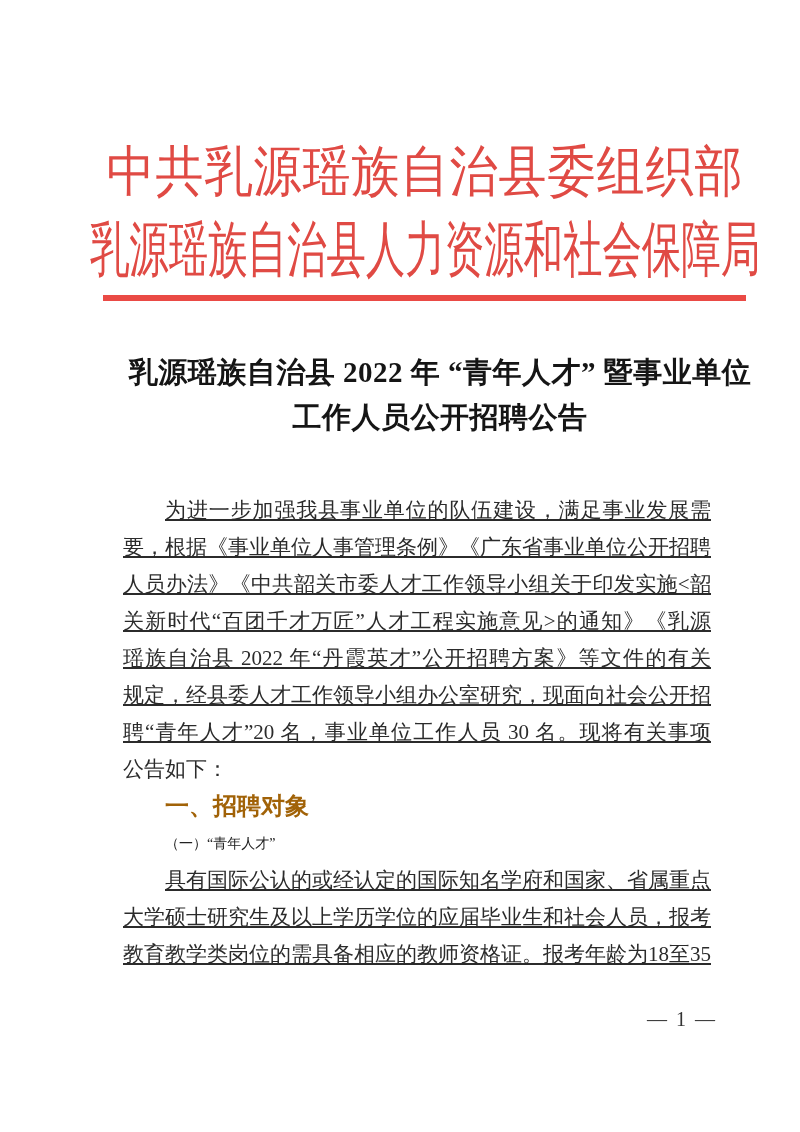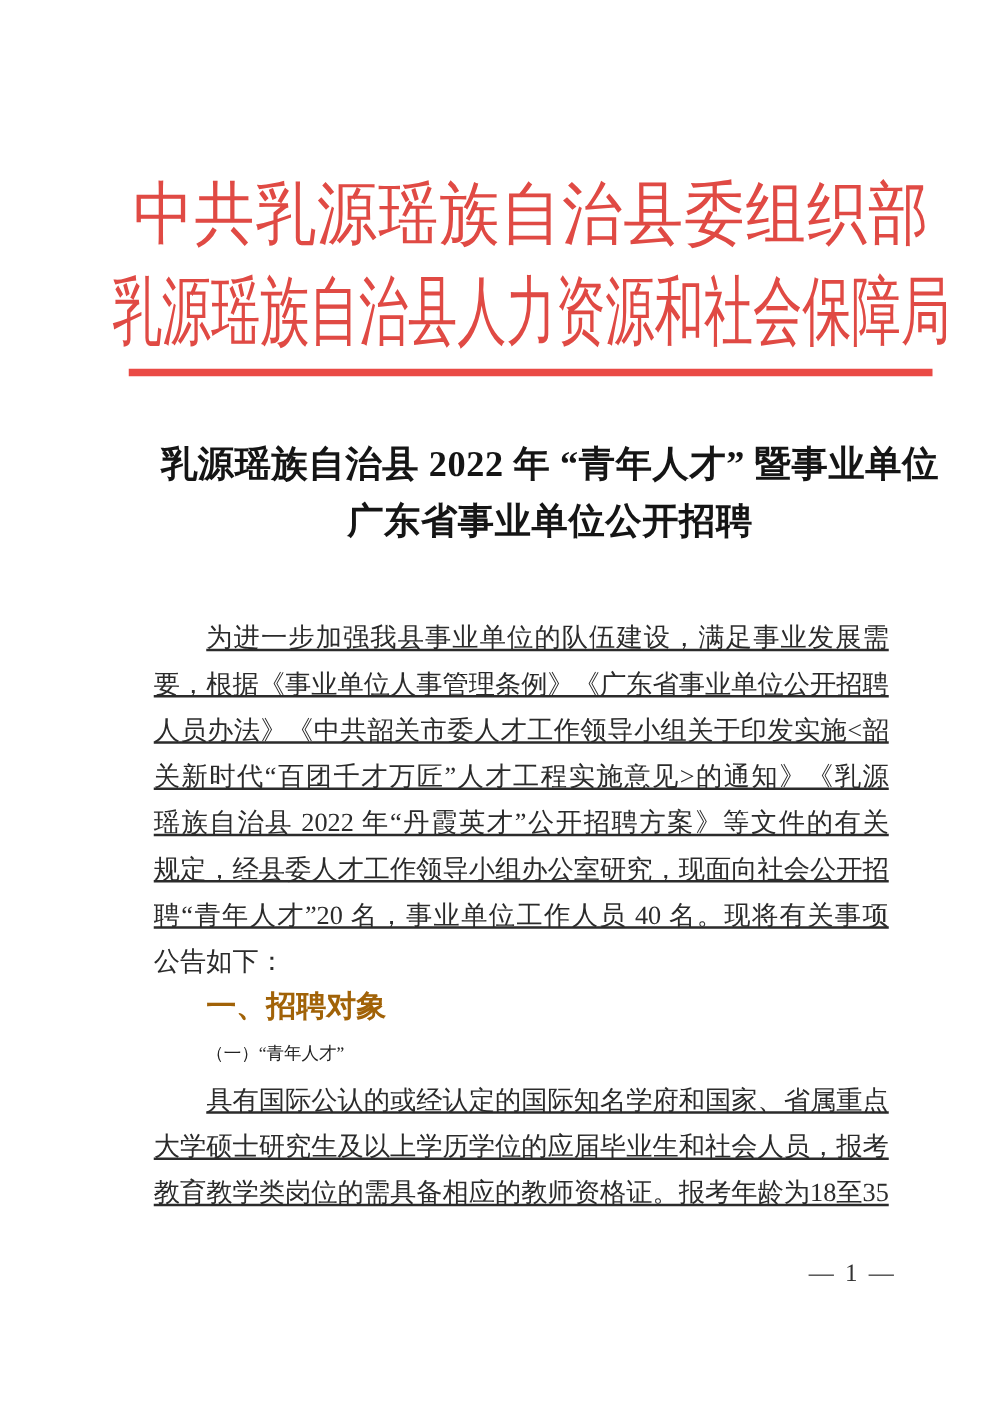--- a/index.html
+++ b/index.html
@@ -69,31 +69,31 @@
   </div>
 
   <div class="org-line org2">
     <span class="stretch">乳源瑶族自治县人力资源和社会保障局</span>
   </div>
 
   <div class="divider"></div>
 
   <div class="title">
     <div>乳源瑶族自治县 2022 年 “青年人才” 暨事业单位</div>
-    <div>广东省事业单位公开招聘</div>
+    <div>工作人员公开招聘公告</div>
   </div>
 
   <div class="bodycol">
     <div class="bl jst ind">为进一步加强我县事业单位的队伍建设，满足事业发展需</div>
     <div class="bl jst">要，根据《事业单位人事管理条例》《广东省事业单位公开招聘</div>
     <div class="bl jst">人员办法》《中共韶关市委人才工作领导小组关于印发实施&lt;韶</div>
     <div class="bl jst">关新时代“百团千才万匠”人才工程实施意见&gt;的通知》《乳源</div>
     <div class="bl jst">瑶族自治县 2022 年“丹霞英才”公开招聘方案》等文件的有关</div>
     <div class="bl jst">规定，经县委人才工作领导小组办公室研究，现面向社会公开招</div>
-    <div class="bl jst">聘“青年人才”20 名，事业单位工作人员 40 名。现将有关事项</div>
+    <div class="bl jst">聘“青年人才”20 名，事业单位工作人员 30 名。现将有关事项</div>
     <div class="bl">公告如下：</div>
     <div class="bl hd ind">一、招聘对象</div>
     <div class="bl sub ind">（一）“青年人才”</div>
     <div class="bl jst ind">具有国际公认的或经认定的国际知名学府和国家、省属重点</div>
     <div class="bl jst">大学硕士研究生及以上学历学位的应届毕业生和社会人员，报考</div>
     <div class="bl jst">教育教学类岗位的需具备相应的教师资格证。报考年龄为18至35</div>
   </div>
 
   <div class="pagenum">— 1 —</div>
 

